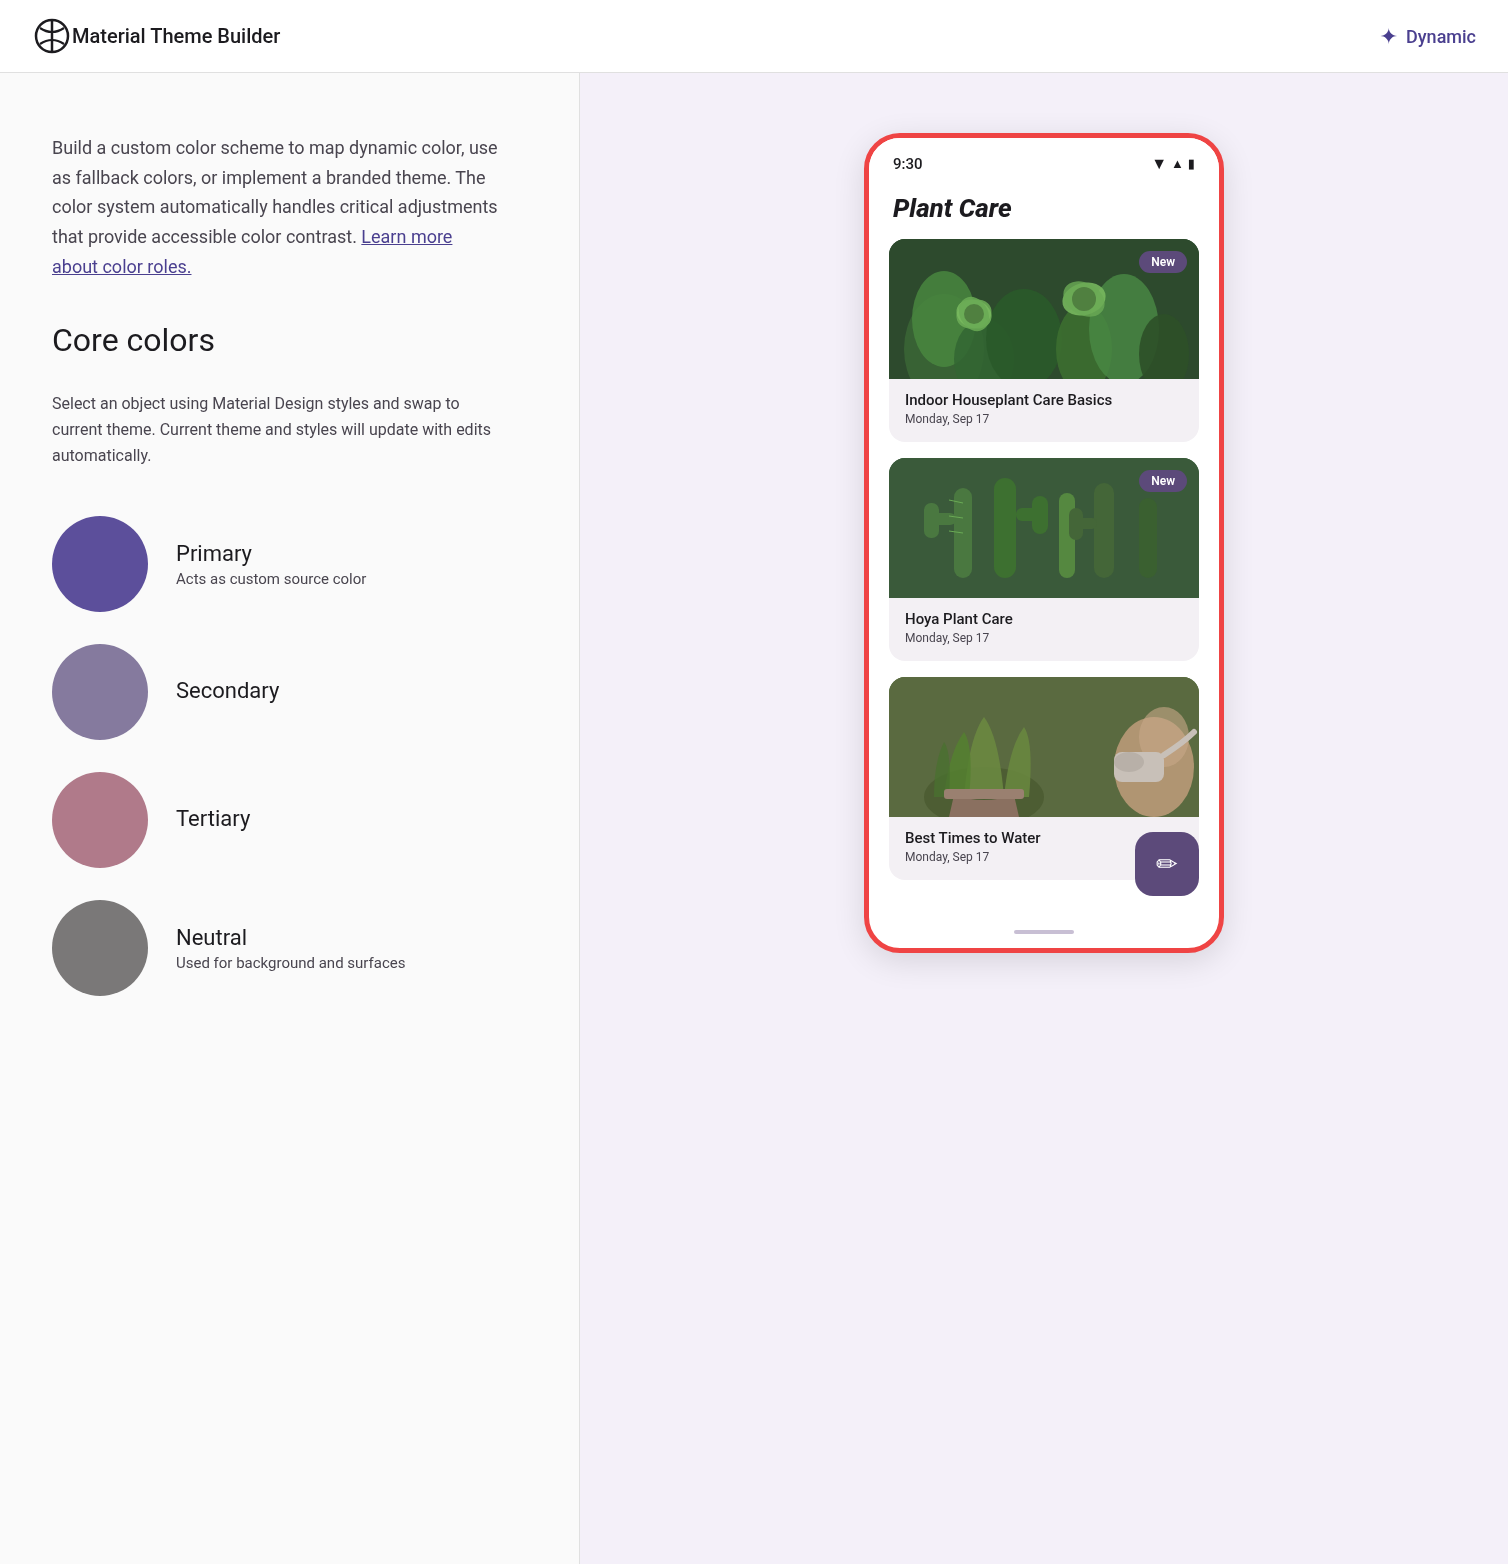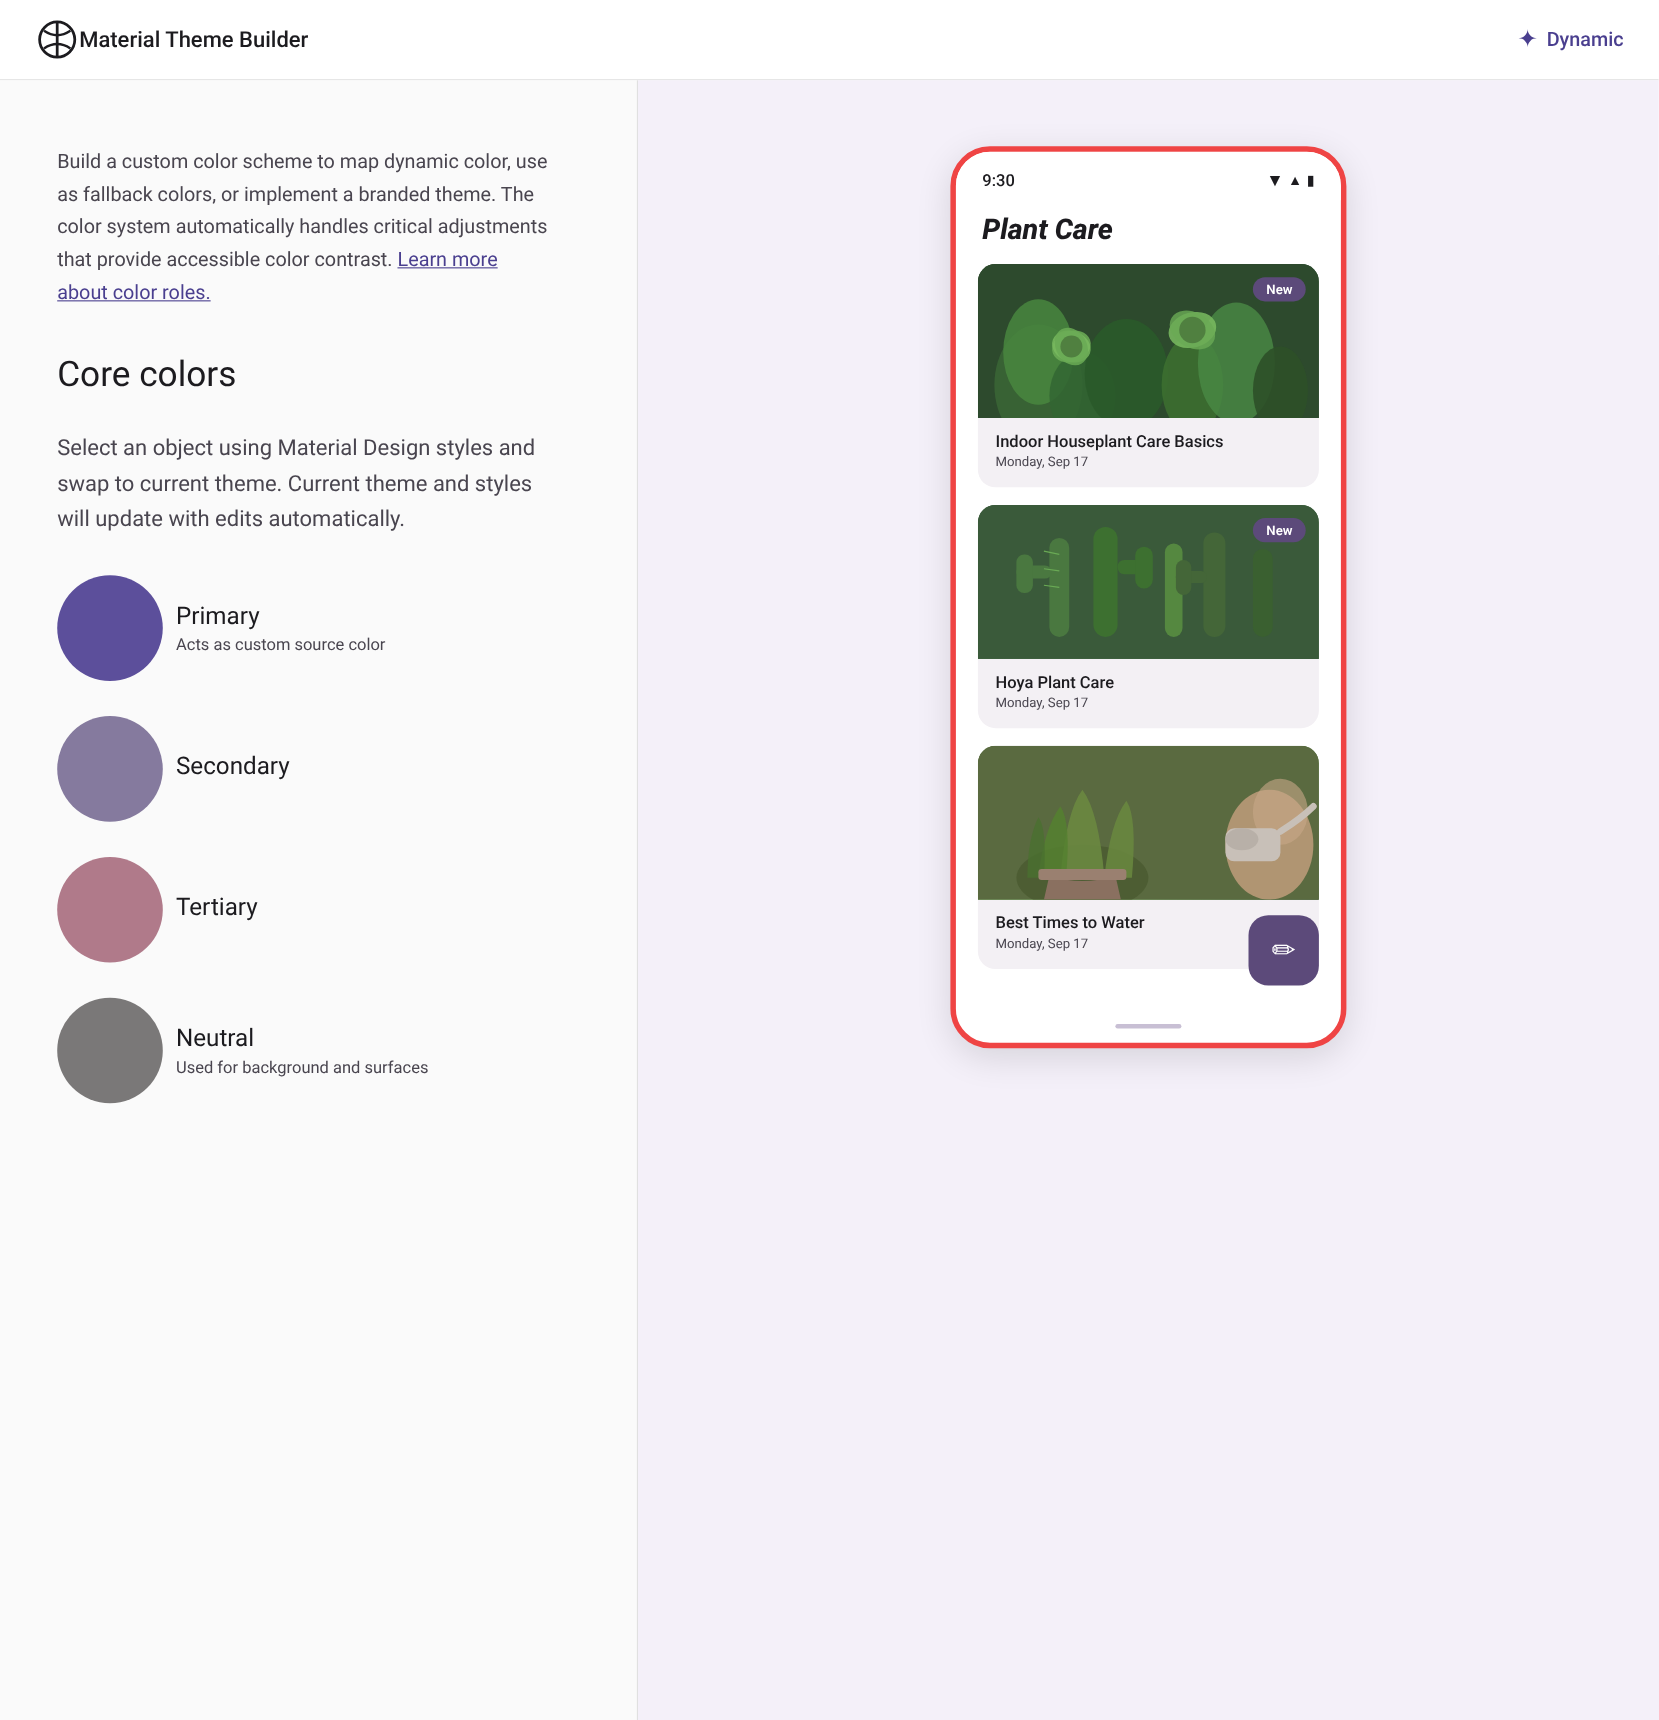--- a/index.html
+++ b/index.html
@@ -71,31 +71,31 @@
     }
 
     .section-title {
       font-size: 32px;
       font-weight: 400;
       color: #1c1b1f;
       margin-bottom: 32px;
     }
 
     .section-subtitle {
-      font-size: 20px;
+      font-size: 16px;
       line-height: 1.6;
       color: #49454f;
-      margin-bottom: 36px;
+      margin-bottom: 48px;
     }
 
     
     .color-item {
       display: flex;
       align-items: center;
-      gap: 12px;
+      gap: 28px;
       margin-bottom: 32px;
     }
     .color-circle {
       width: 96px;
       height: 96px;
       border-radius: 50%;
       flex-shrink: 0;
     }
     .color-info .color-name {
       font-size: 22px;

